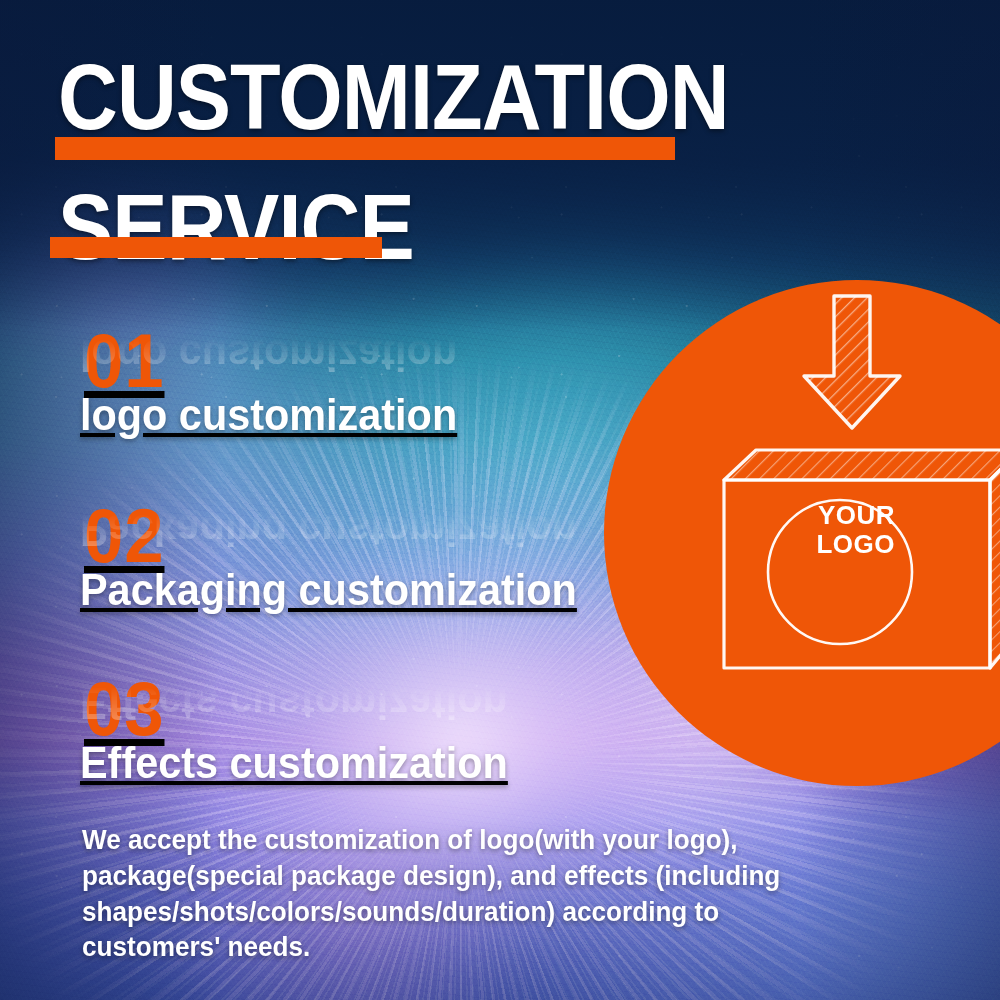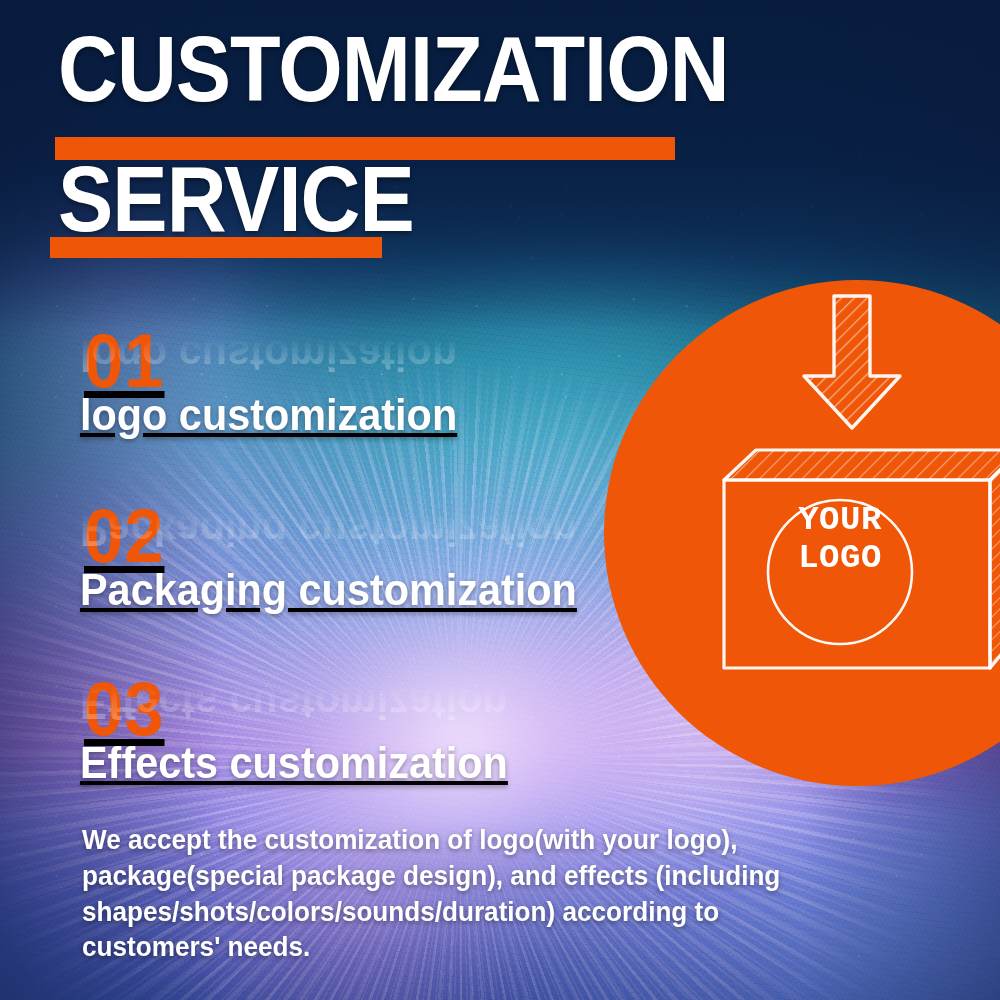--- a/index.html
+++ b/index.html
@@ -114,21 +114,21 @@
     background:
       linear-gradient(90deg, rgba(10,25,60,.42) 0%, rgba(10,25,60,0) 22%),
       linear-gradient(270deg, rgba(10,25,60,.35) 0%, rgba(10,25,60,0) 20%),
       linear-gradient(0deg, rgba(12,28,70,.30) 0%, rgba(12,28,70,0) 18%);
   }
 
   
   .content { position:absolute; inset:0; }
 
   .headline {
-    position:absolute; left:58px; top:28px;
+    position:absolute; left:58px; top:56px;
     width:700px;
   }
   .headline-line {
     font-family:"Liberation Sans Narrow","Liberation Sans", sans-serif;
     font-weight:700;
     font-size:92px;
     line-height:.90;
     letter-spacing:-1px;
     color:#ffffff;
     transform:scaleX(.90);
@@ -215,24 +215,24 @@
     width:506px; height:506px;
     border-radius:50%;
     background:#ef5607;
     overflow:hidden;
   }
   .box-art { position:absolute; left:0; top:0; width:506px; height:506px; }
   .logo-text {
     position:absolute;
     left:181px; top:221px;
     width:110px;
-    text-align:center;
-    font-family:Liberation Mono, monospace;
-    font-weight:700;
-    font-size:34px;
+    text-align:right;
+    font-family:Liberation Sans, sans-serif;
+    font-weight:700;
+    font-size:26px;
     line-height:1.12;
     color:#ffffff;
     letter-spacing:.5px;
   }
 </style>
 </head>
 <body>
 
 <div id="poster">
 

